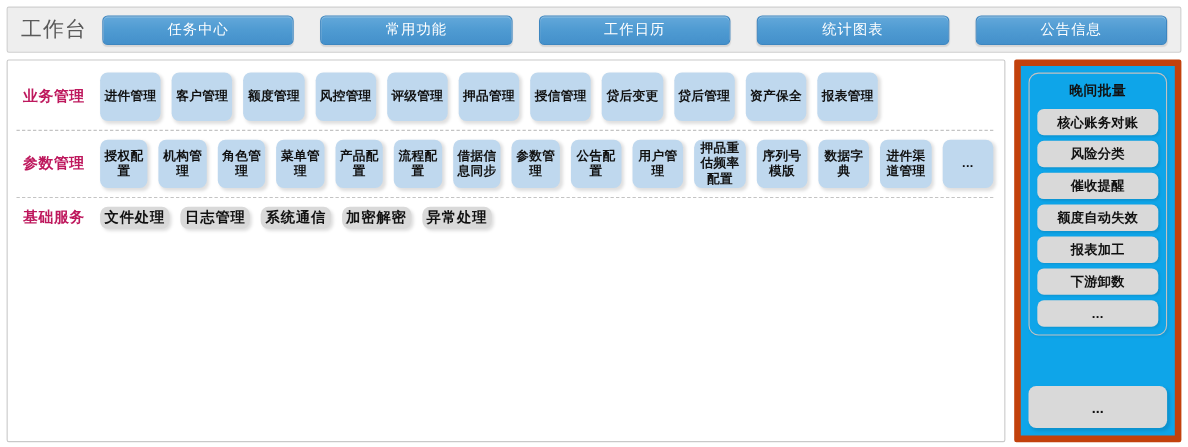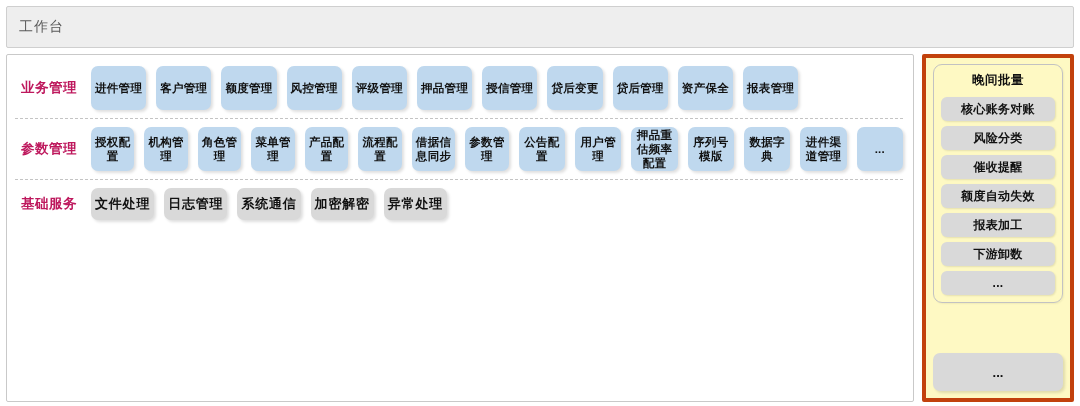--- a/index.html
+++ b/index.html
@@ -23,21 +23,21 @@
     height: 42px;
     background: #eeeeee;
     border: 1px solid #cfcfcf;
     border-radius: 2px;
     display: flex;
     align-items: center;
     padding: 0 12px;
     flex: 0 0 auto;
   }
   .header-title {
-    font-size: 14px;
+    font-size: 19px;
     color: #5a5a5a;
     letter-spacing: 1px;
     white-space: nowrap;
     margin-right: 14px;
     flex: 0 0 auto;
   }
   .tabs {
     display: flex;
     flex: 1 1 auto;
     gap: 24px;
@@ -128,39 +128,39 @@
     line-height: 1.22;
     padding: 2px 4px;
     cursor: pointer;
     box-shadow: 2px 2px 3px rgba(0,0,0,0.13);
     letter-spacing: 0.3px;
   }
 
   .tile-grey {
     background: #d9d9d9;
     font-size: 13px;
-    height: 32px;
+    height: 20px;
     letter-spacing: 0.8px;
   }
 
   .divider {
     border: 0;
     border-top: 1px dashed #c4c4c4;
     margin: 2px 0 2px 0;
     width: 100%;
   }
 
   
   .right-col {
     flex: 0 0 152px;
     display: flex;
     flex-direction: column;
-    border: 4px solid #c2410c;
+    border: 6px solid #c2410c;
     border-radius: 2px;
-    background: #fef9c3;
+    background: #0ea5e9;
     padding: 6px 7px 7px 7px;
     gap: 7px;
   }
   .batch-card {
     border: 1px solid #c2c2c2;
     border-radius: 9px;
     padding: 5px 7px 7px 7px;
     display: flex;
     flex-direction: column;
     gap: 5px;
@@ -204,20 +204,27 @@
     box-shadow: 2px 2px 3px rgba(0,0,0,0.12);
   }
 </style>
 </head>
 <body>
 
 <div class="app">
 
   <div class="header">
     <div class="header-title">工作台</div>
+    <div class="tabs">
+      <div class="tab">任务中心</div>
+      <div class="tab">常用功能</div>
+      <div class="tab">工作日历</div>
+      <div class="tab">统计图表</div>
+      <div class="tab">公告信息</div>
+    </div>
   </div>
 
   <div class="body">
 
     <div class="main-card">
 
       <div class="section sec-business">
         <div class="sec-label">业务管理</div>
         <div class="sec-rows">
           <div class="row">

